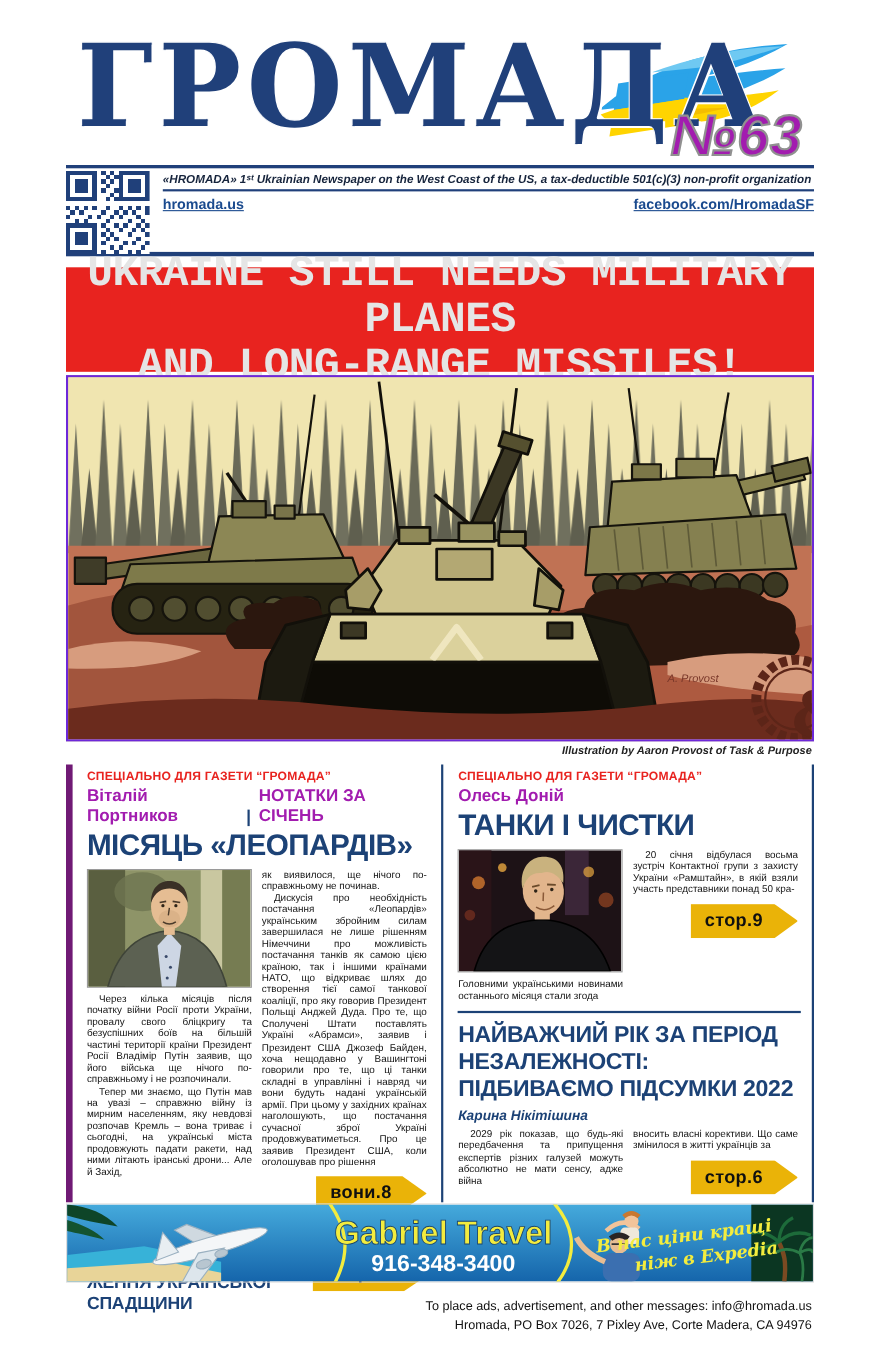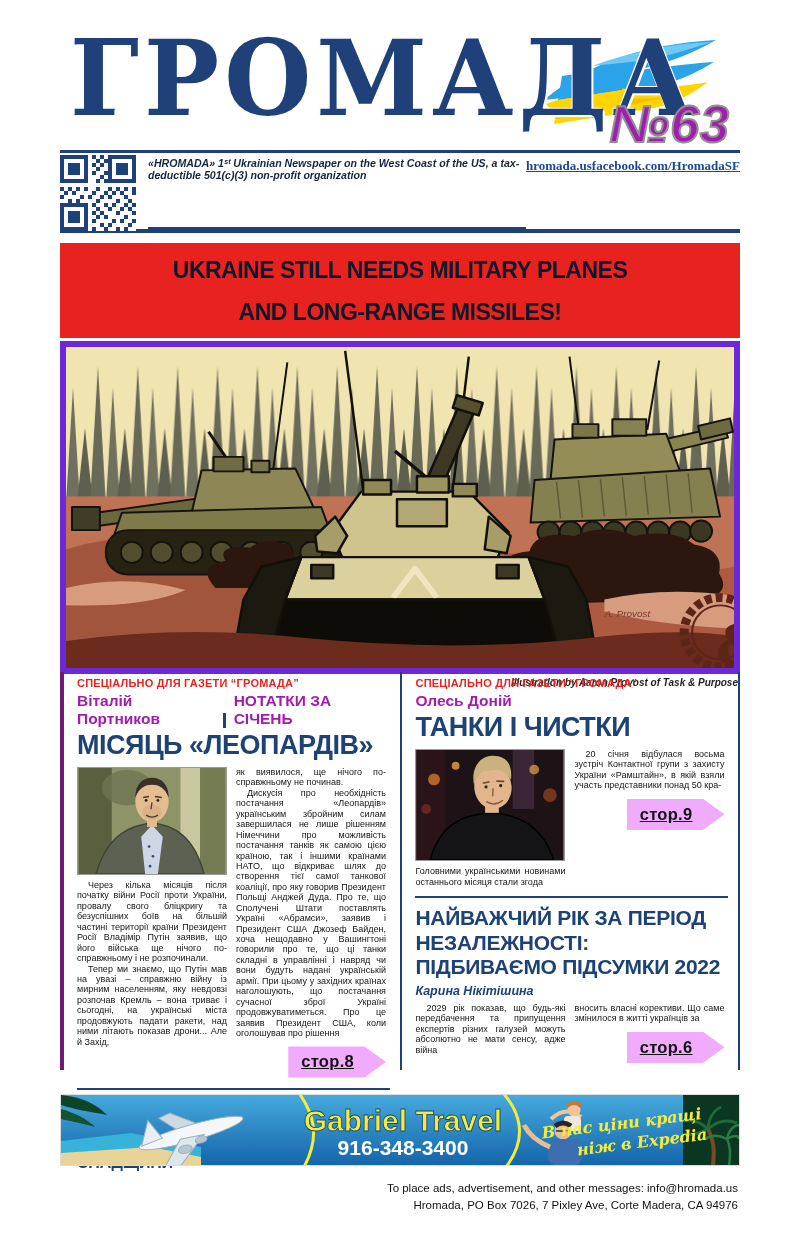--- a/index.html
+++ b/index.html
@@ -9,51 +9,51 @@
   .masthead{position:absolute;left:60px;top:34px;width:680px;height:116px;border-bottom:3px solid #20407a;}
   .mast-title{position:absolute;left:10px;top:-14px;z-index:2;font-family:"DejaVu Serif",serif;font-weight:bold;
         font-size:100px;line-height:112px;color:#20407a;letter-spacing:5px;transform:scaleY(1.04);transform-origin:left top;
         text-shadow:2px 2px 0 #fff,-1px -1px 0 #fff,0 0 1px #20407a;}
   .mast-flag{position:absolute;right:18px;top:2px;z-index:1;}
   .mast-issue{position:absolute;right:10px;bottom:-4px;z-index:3;font-weight:900;font-size:52px;letter-spacing:1px;
         color:#a21caf;-webkit-text-stroke:2px #909090;text-shadow:0 0 1px #aaa;font-style:italic;}
   
   .infoblock{position:absolute;left:60px;top:155px;width:680px;height:78px;display:flex;gap:12px;border-bottom:4px solid #20407a;box-sizing:border-box;}
   .qr{flex:0 0 76px;}
-  .inforight{flex:1;display:flex;}
+  .inforight{flex:1;display:flex;flex-direction:column;}
   .subtitle{font-size:10.6px;font-weight:bold;font-style:italic;color:#16243c;padding:2px 0 3px;border-bottom:2px solid #20407a;}
   .daterow{display:flex;align-items:center;justify-content:space-between;height:33px;border-bottom:2px solid #20407a;}
   .date{font-size:24px;font-weight:bold;color:#1d3e78;letter-spacing:-0.5px;}
   .free{font-size:15.5px;font-weight:bold;color:#1d3e78;}
-  .linksrow{display:flex;align-items:center;justify-content:space-between;height:22px;font-family:Liberation Serif, serif;}
+  .linksrow{display:flex;align-items:center;justify-content:space-between;height:22px;}
   .weblink{font-size:13px;font-weight:bold;color:#1a4a8e;text-decoration:underline;cursor:pointer;}
   
   .banner{position:absolute;left:60px;top:243px;width:680px;height:95px;background:#e8231f;display:flex;flex-direction:column;
         align-items:center;justify-content:center;text-align:center;}
-  .banner div{color:#0f172a;font-weight:bold;font-size:23px;line-height:42px;letter-spacing:-0.5px;}
-  
-  .illus{position:absolute;left:60px;top:341px;width:680px;height:333px;border:6px solid #6d28d9;box-sizing:border-box;background:#f0e5b0;}
+  .banner div{color:#e5e5e5;font-weight:bold;font-size:39px;line-height:42px;letter-spacing:-0.5px;font-family:Liberation Mono, monospace;}
+  
+  .illus{position:absolute;left:60px;top:341px;width:680px;height:333px;border:2px solid #6d28d9;box-sizing:border-box;background:#f0e5b0;}
   .illus svg{display:block;width:100%;height:100%;}
   .illcaption{position:absolute;left:60px;top:677px;width:678px;text-align:right;font-size:10px;font-weight:bold;font-style:italic;color:#222;}
   
-  .articles{position:absolute;left:60px;top:672px;width:680px;height:398px;display:flex;
-        border-left:4px solid #701a75;border-right:2px solid #1c4276;box-sizing:border-box;}
+  .articles{position:absolute;left:60px;top:695px;width:680px;height:398px;display:flex;
+        border-left:6px solid #701a75;border-right:2px solid #1c4276;box-sizing:border-box;}
   .half{width:338px;box-sizing:border-box;padding:3px 10px 0 13px;position:relative;}
   .vdivider{width:3px;background:#1c4276;}
   .label{font-size:11px;font-weight:bold;color:#e8231f;letter-spacing:0.2px;margin:2px 0 3px;}
   .authorrow{font-size:15.5px;font-weight:bold;color:#a21caf;display:flex;align-items:flex-end;margin-bottom:2px;}
   .authbar{display:inline-block;width:2.5px;height:15px;background:#1c4276;margin:0 8px;}
   .bigtitle{font-size:27px;font-weight:bold;color:#1c4276;letter-spacing:-0.5px;margin:0 0 6px;}
   .cols{display:flex;gap:9px;}
   .col{width:150px;font-size:9px;line-height:1.16;text-align:justify;color:#141414;}
   .col p{margin:0;text-indent:11px;}
   .photo{width:150px;border:1px solid #9a9a9a;box-sizing:border-box;margin-bottom:5px;display:block;}
   .photocap{font-size:9px;line-height:1.18;text-align:justify;color:#141414;margin-top:4px;}
-  .badge{display:inline-block;background:#f0abfc;clip-path:polygon(0 0,78% 0,100% 50%,78% 100%,0 100%);
-        font-weight:bold;font-size:16.5px;color:#101010;padding:6px 32px 6px 13px;letter-spacing:0.3px;text-decoration:underline;}
+  .badge{display:inline-block;background:#eab308;clip-path:polygon(0 0,78% 0,100% 50%,78% 100%,0 100%);
+        font-weight:bold;font-size:16.5px;color:#101010;padding:6px 32px 6px 13px;letter-spacing:0.3px;}
   .badgewrap{text-align:right;margin-top:8px;}
   .hrule{border-top:2.5px solid #1c4276;margin:9px 0 8px;}
   .bottomblock{display:flex;align-items:center;justify-content:space-between;gap:6px;}
   .bottomtitle{font-size:16px;line-height:1.18;font-weight:bold;color:#1c4276;letter-spacing:-0.2px;}
   .rbtitle{font-size:21px;line-height:1.17;font-weight:bold;color:#1c4276;letter-spacing:-0.3px;margin:2px 0 4px;}
   .rbauthor{font-size:12.5px;font-weight:bold;font-style:italic;color:#1c4276;margin-bottom:5px;}
   
   .ad{position:absolute;left:60px;top:1094px;width:680px;height:72px;border:1px solid #dcdcdc;box-sizing:border-box;}
   .ad svg{display:block;width:100%;height:100%;}
   .footer{position:absolute;left:60px;top:1180px;width:678px;text-align:right;font-size:11.5px;line-height:1.5;color:#111;}
@@ -225,26 +225,26 @@
             <rect x="70" y="50" width="10" height="10" fill="#e5bd93"></rect>
             <ellipse cx="75" cy="34" rx="17" ry="21" fill="#e5bd93"></ellipse>
             <ellipse cx="75" cy="45" rx="10" ry="8" fill="#d0a87e" opacity="0.5"></ellipse>
             <path d="M58,30 C58,16 66,10 75,10 C84,10 92,16 92,30 C88,20 82,17 75,17 C68,17 62,20 58,30 Z" fill="#3a3026"></path>
             <path d="M66,30 L72,29 M78,29 L85,30" stroke="#4a3a2a" stroke-width="1.6" fill="none"></path>
             <circle cx="69" cy="33" r="1.5" fill="#2e2418"></circle>
               <circle cx="81" cy="33" r="1.5" fill="#2e2418"></circle>
             <path d="M75,35 L74,42 M69,48 Q75,52 81,48" stroke="#4a3a2a" stroke-width="1.3" fill="none"></path>
           </svg>
           <p>Через кілька місяців після початку війни Росії проти України, провалу свого бліцкригу та безуспішних боїв на більшій частині території країни Президент Росії Владімір Путін заявив, що його війська ще нічого по-справжньому і не розпочинали.</p>
-          <p>Тепер ми знаємо, що Путін мав на увазі – справжню війну із мирним населенням, яку невдовзі розпочав Кремль – вона триває і сьогодні, на українські міста продовжують падати ракети, над ними літають показав дрони... Але й Захід,</p>
+          <p>Тепер ми знаємо, що Путін мав на увазі – справжню війну із мирним населенням, яку невдовзі розпочав Кремль – вона триває і сьогодні, на українські міста продовжують падати ракети, над ними літають іранські дрони... Але й Захід,</p>
         </div>
         <div class="col">
           <p style="text-indent:0">як виявилося, ще нічого по-справжньому не починав.</p>
           <p>Дискусія про необхідність постачання «Леопардів» українським збройним силам завершилася не лише рішенням Німеччини про можливість постачання танків як самою цією країною, так і іншими країнами НАТО, що відкриває шлях до створення тієї самої танкової коаліції, про яку говорив Президент Польщі Анджей Дуда. Про те, що Сполучені Штати поставлять Україні «Абрамси», заявив і Президент США Джозеф Байден, хоча нещодавно у Вашингтоні говорили про те, що ці танки складні в управлінні і навряд чи вони будуть надані українській армії. При цьому у західних країнах наголошують, що постачання сучасної зброї Україні продовжуватиметься. Про це заявив Президент США, коли оголошував про рішення</p>
-          <div class="badgewrap"><span class="badge">стор.8</span></div>
+          <div class="badgewrap"><span class="badge">вони.8</span></div>
         </div>
       </div>
       <div class="hrule" style="margin-top:10px;"></div>
       <div class="bottomblock">
         <div class="bottomtitle">
           <div>ДОПОМОГА ТОВАРИСТВА ЗБЕРЕ-</div>
           <div>ЖЕННЯ УКРАЇНСЬКОЇ СПАДЩИНИ</div>
         </div>
         <span class="badge">стор.11</span>
       </div>

